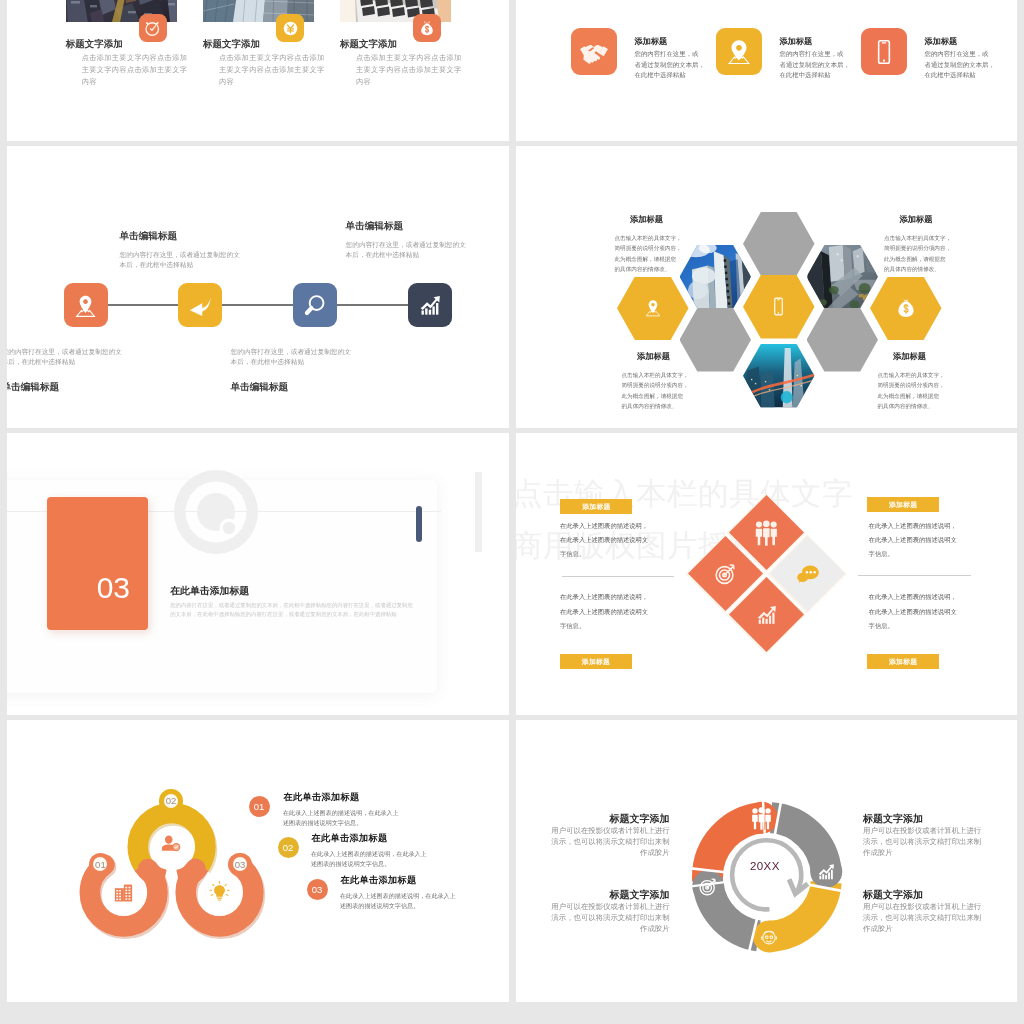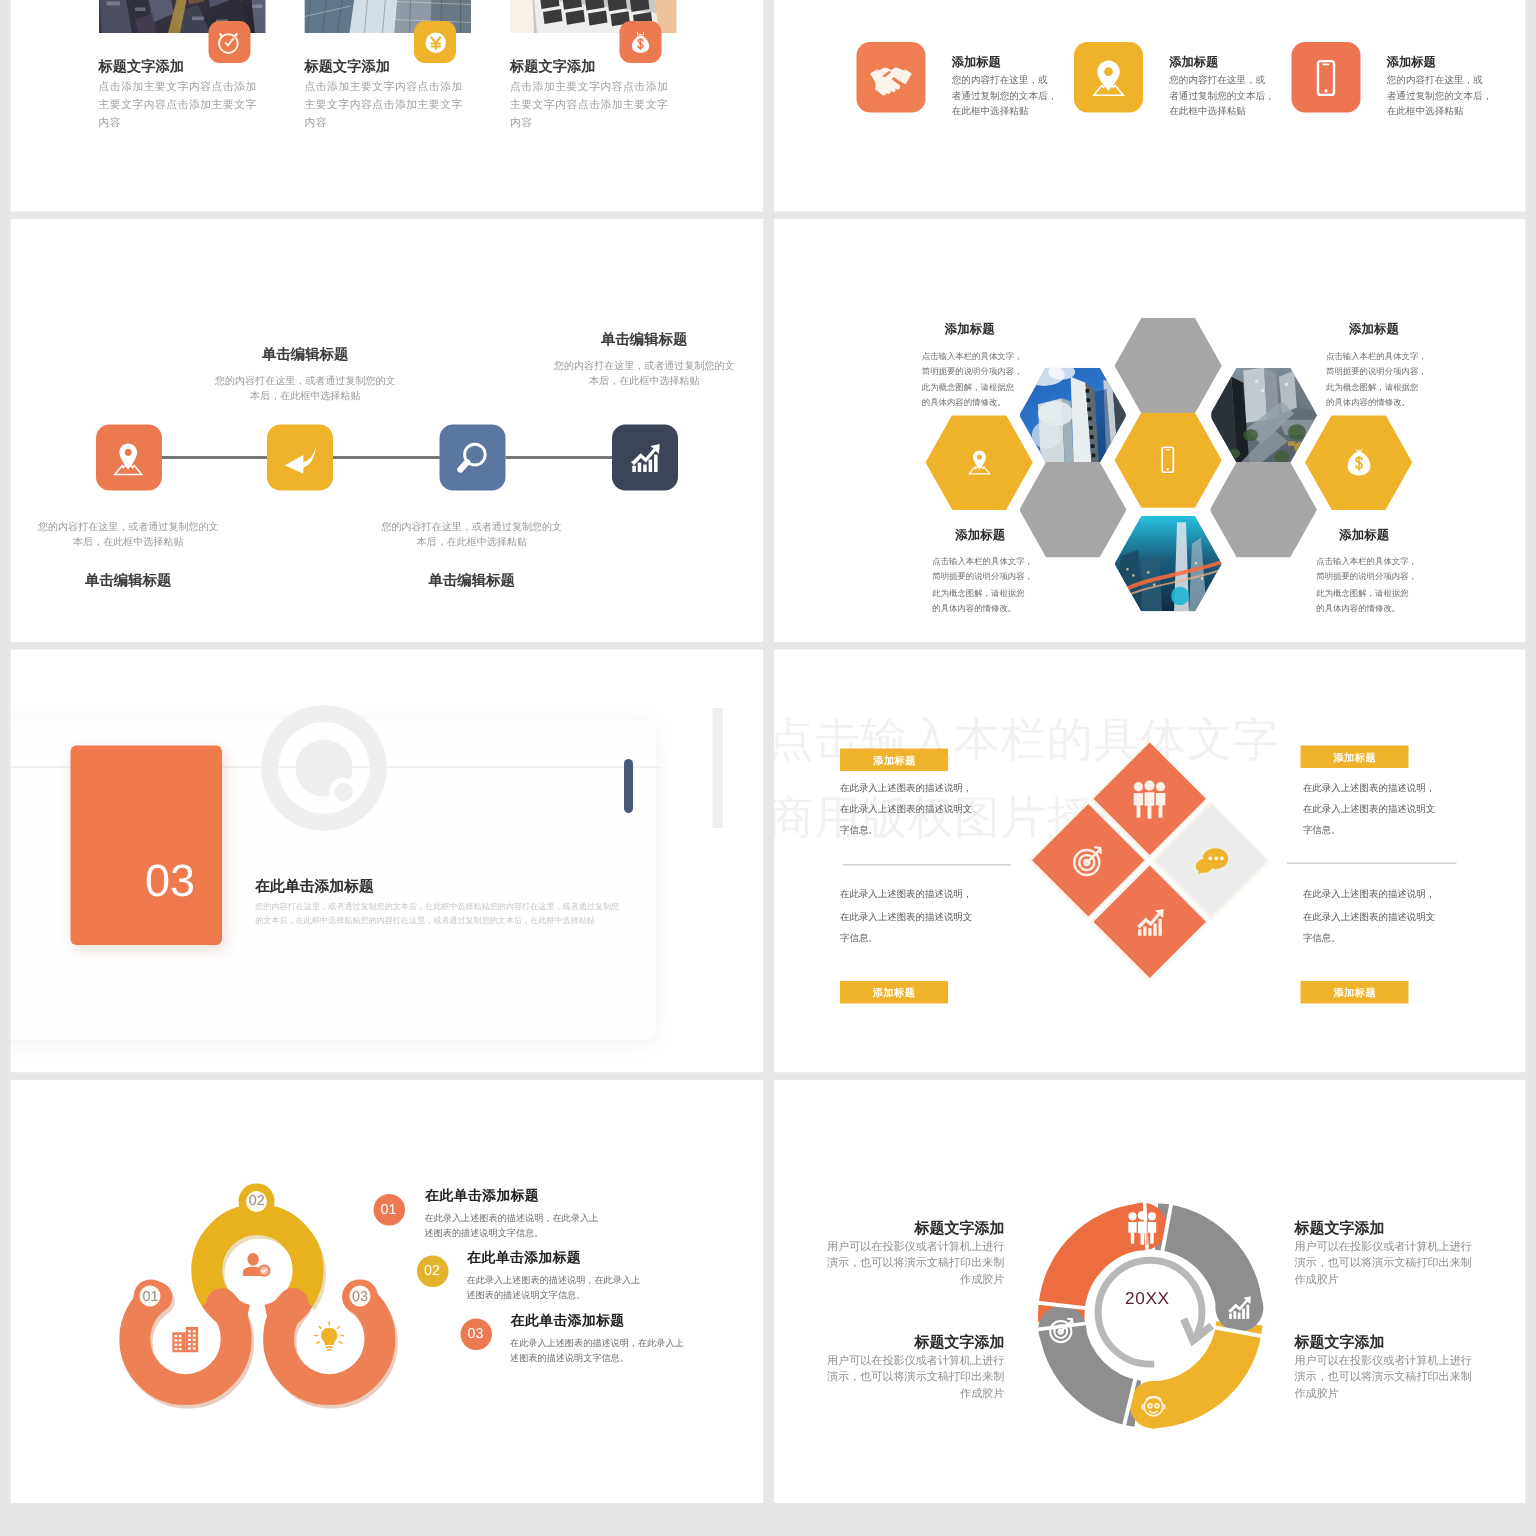--- a/index.html
+++ b/index.html
@@ -14,34 +14,34 @@
   .r2{top:145px;height:283px;}
   .r3{top:432px;height:283px;}
   .r4{top:719px;height:283px;}
 
   
   .s1-card{position:absolute;top:94px;width:111px;}
   .s1-photo{position:absolute;top:0;left:0;width:111px;height:69px;}
   .s1-icon{position:absolute;width:28px;height:28px;border-radius:7.5px;top:61px;left:73px;
            display:flex;align-items:center;justify-content:center;}
   .s1-title{position:absolute;top:85px;left:0;font-size:9.5px;font-weight:bold;color:#3a3a3a;letter-spacing:0;white-space:nowrap;}
-  .s1-body{position:absolute;top:99px;left:0;width:113px;font-size:7.2px;line-height:11.8px;color:#a0a0a0;letter-spacing:0.35px;}
+  .s1-body{position:absolute;top:99px;left:16px;width:113px;font-size:7.2px;line-height:11.8px;color:#a0a0a0;letter-spacing:0.35px;}
 
   
   .s2-item{position:absolute;top:0;}
   .s2-icon{position:absolute;left:0;top:169px;width:46px;height:47px;border-radius:9px;
            display:flex;align-items:center;justify-content:center;}
   .s2-title{position:absolute;left:64px;top:177px;font-size:8.2px;font-weight:bold;color:#2e2e2e;white-space:nowrap;}
   .s2-body{position:absolute;left:64px;top:190px;width:80px;font-size:6.4px;line-height:10.6px;color:#6a6a6a;white-space:nowrap;}
 
   
   .s3-line{position:absolute;height:2.6px;background:#767676;}
   .s3-icon{position:absolute;width:43.5px;height:44px;border-radius:9px;
            display:flex;align-items:center;justify-content:center;}
-  .s3-txt{position:absolute;text-align:center;}
+  .s3-txt{position:absolute;}
   .s3-title{font-size:9.6px;font-weight:bold;color:#3c3c3c;white-space:nowrap;letter-spacing:0;}
   .s3-body{font-size:6.7px;line-height:10.2px;color:#999999;white-space:nowrap;margin-top:7px;}
 
   
   .hex{position:absolute;width:71.5px;height:63.5px;
        clip-path:polygon(25% 0%, 75% 0%, 100% 50%, 75% 100%, 25% 100%, 0% 50%);
        display:flex;align-items:center;justify-content:center;overflow:hidden;}
   .s4-lab{position:absolute;width:64px;}
   .s4-title{font-size:8.3px;font-weight:bold;color:#2d2d2d;white-space:nowrap;text-align:center;}
   .s4-body{font-size:5.6px;line-height:10.55px;color:#6d6d6d;margin-top:7.5px;white-space:nowrap;text-align:left;}

